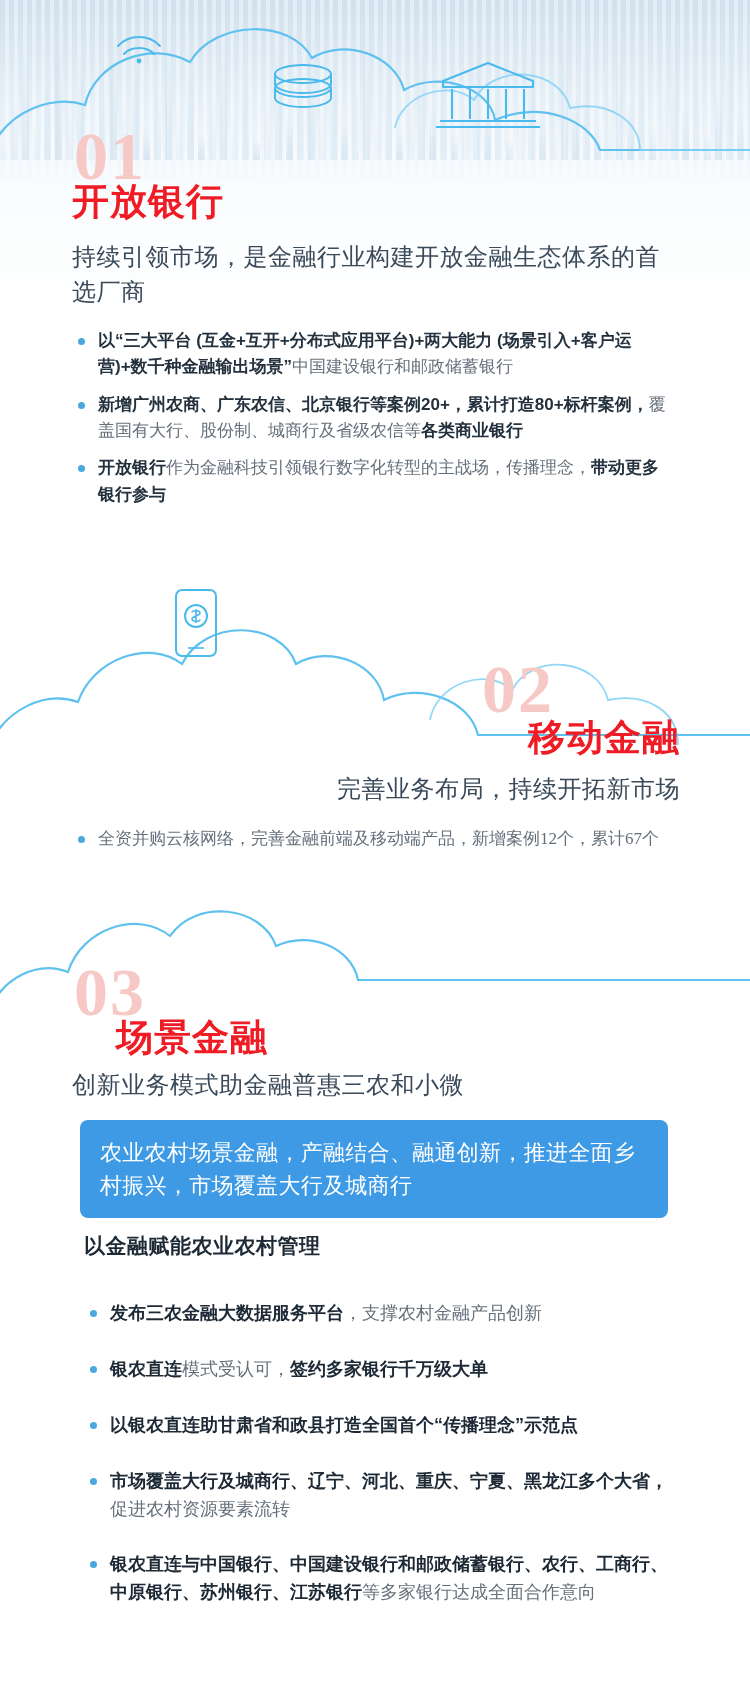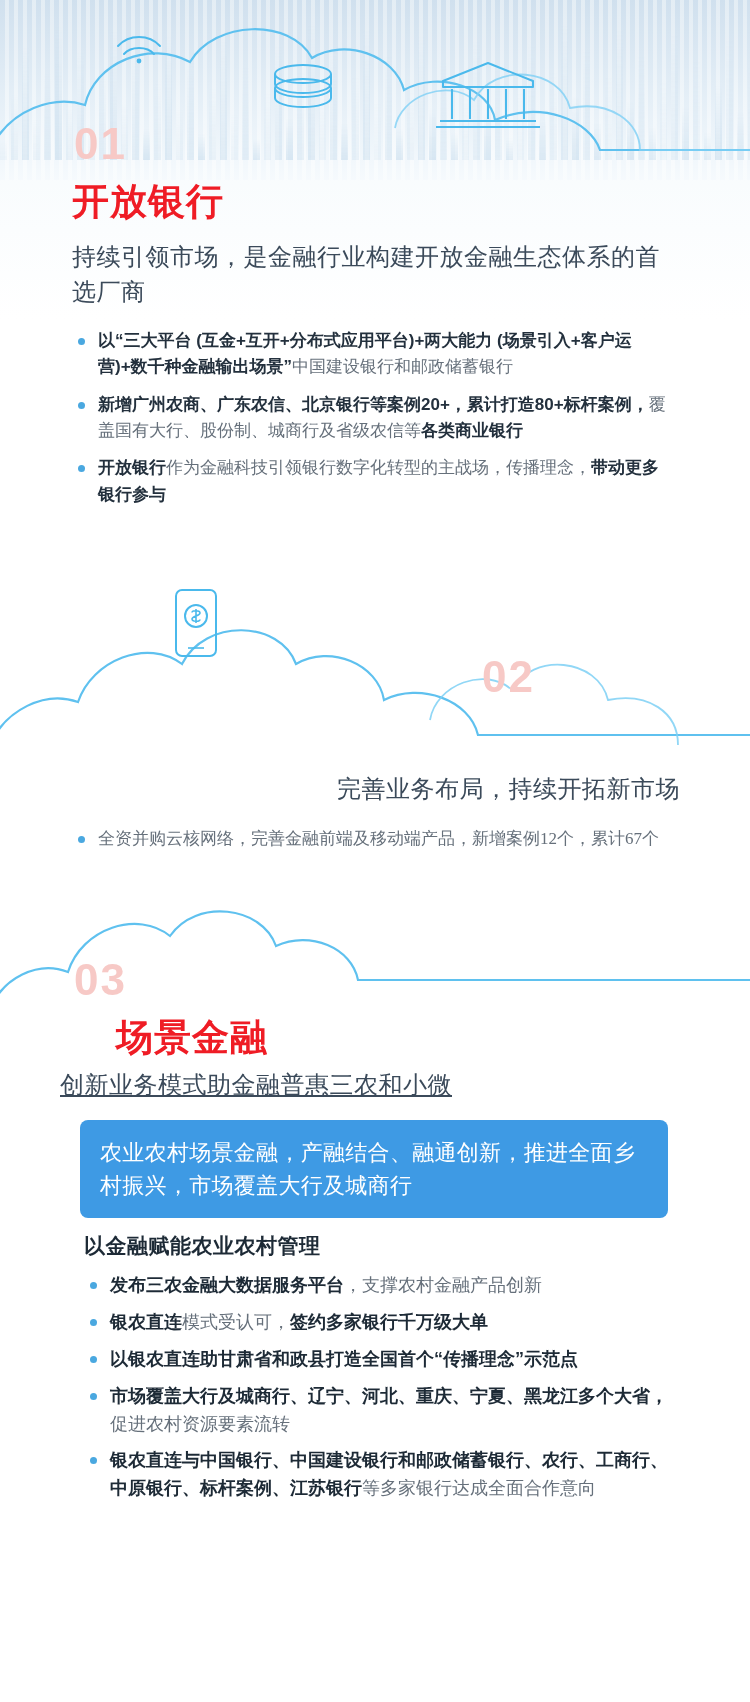--- a/index.html
+++ b/index.html
@@ -47,23 +47,23 @@
   
   .cloud-layer {
     position: absolute;
     left: 0;
     width: 750px;
     pointer-events: none;
   }
   
   .ghost-num {
     position: absolute;
-    font-family: Liberation Sans, sans-serif;
-    font-weight: 700;
-    font-size: 44px;
+    font-family: Liberation Serif, serif;
+    font-weight: 700;
+    font-size: 68px;
     color: #f7c9c6;
     letter-spacing: 2px;
     line-height: 1;
   }
   
   .sec-title {
     position: absolute;
     font-family: "DejaVu Sans", sans-serif;
     font-weight: 700;
     font-size: 37px;
@@ -125,20 +125,21 @@
   .sub-head {
     position: absolute;
     font-size: 21px;
     font-weight: 700;
     color: #1d2a36;
     letter-spacing: 0.5px;
   }
   .small-bullets .bullet {
     font-size: 18px;
     margin-bottom: 9px;
+    margin-top: 28px;
   }
   .small-bullets .bullet b {
     font-weight: 700;
     color: #1d2a36;
   }
 </style>
 </head>
 <body>
 
 <div class="page">
@@ -270,51 +271,52 @@
   <svg class="cloud-layer" style="top:580px;height:90px;" viewBox="0 0 750 90">
     <g stroke="#4ab9ec" stroke-width="2" fill="none">
       <rect x="176" y="10" width="40" height="66" rx="6"></rect>
       <circle cx="196" cy="36" r="11"></circle>
       <path d="M196,29 L196,43 M192,32.5 C192,30 200,30 200,33 C200,36 192,36 192,39 C192,42 200,42 200,39.5" stroke-width="1.6"></path>
       <path d="M188,68 L204,68" stroke-width="1.6"></path>
     </g>
   </svg>
 
   <div class="ghost-num" style="left:482px; top:655px;">02</div>
+  <div class="sec-title" style="right:70px; top:718px;">移动金融</div>
   <div class="sec-sub" style="right:70px; top:772px; text-align:right;">完善业务布局，持续开拓新市场</div>
 
   <div class="bullets" style="left:72px; top:826px; width:600px;font-family:Liberation Serif, serif;">
     <div class="bullet">
       <span class="plain">全资并购云核网络，完善金融前端及移动端产品，</span><span class="plain">新增案例12个，累计67个</span>
     </div>
   </div>
 
   <svg class="cloud-layer" style="top:880px;height:150px;" viewBox="0 0 750 150">
     <path d="M-10,130 C2,98 38,80 68,92 C82,48 138,30 170,56 C196,18 262,26 276,66 C310,50 352,68 358,100 L760,100" fill="none" stroke="#5fc1ef" stroke-width="2.2"></path>
   </svg>
 
   <div class="ghost-num" style="left:74px; top:958px;">03</div>
   <div class="sec-title" style="left:72px; top:1018px;margin-left:44px;">场景金融</div>
-  <div class="sec-sub" style="left:60px; top:1068px;text-decoration:underline;">创新业务模式助金融普惠三农和小微</div>
+  <div class="sec-sub" style="left:72px; top:1068px;">创新业务模式助金融普惠三农和小微</div>
 
   <div class="blue-box" style="left:80px; top:1120px; width:588px;">农业农村场景金融，产融结合、融通创新，推进全面乡村振兴，市场覆盖大行及城商行</div>
 
   <div class="sub-head" style="left:84px; top:1232px;font-family:Liberation Mono, monospace;">以金融赋能农业农村管理</div>
 
   <div class="bullets small-bullets" style="left:84px; top:1272px; width:586px;">
     <div class="bullet">
       <b>发布三农金融大数据服务平台</b><span class="plain">，支撑农村金融产品创新</span>
     </div>
     <div class="bullet">
       <b>银农直连</b><span class="plain">模式受认可，</span><b>签约多家银行千万级大单</b>
     </div>
     <div class="bullet">
       <b>以银农直连助甘肃省和政县打造全国首个“传播理念”示范点</b>
     </div>
     <div class="bullet">
       <b>市场覆盖大行及城商行、辽宁、河北、重庆、宁夏、黑龙江多个大省，</b><span class="plain">促进农村资源要素流转</span>
     </div>
     <div class="bullet">
-      <b>银农直连与中国银行、中国建设银行和邮政储蓄银行、农行、工商行、中原银行、标杆案例、江苏银行</b><span class="plain">等多家银行达成全面合作意向</span>
+      <b>银农直连与中国银行、中国建设银行和邮政储蓄银行、农行、工商行、中原银行、苏州银行、江苏银行</b><span class="plain">等多家银行达成全面合作意向</span>
     </div>
   </div>
 
 </div>
 
 </body></html>

